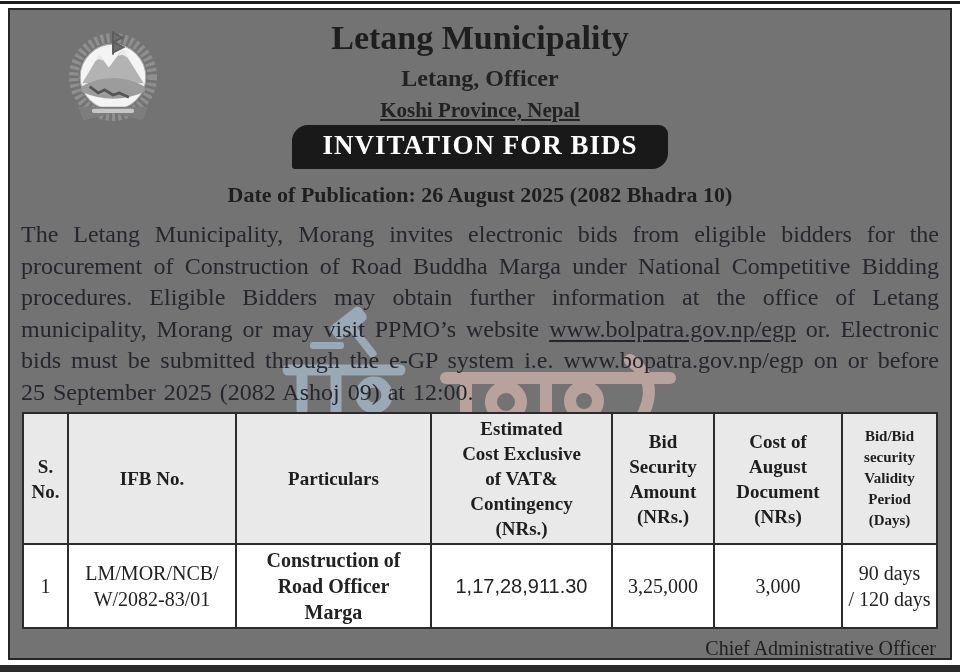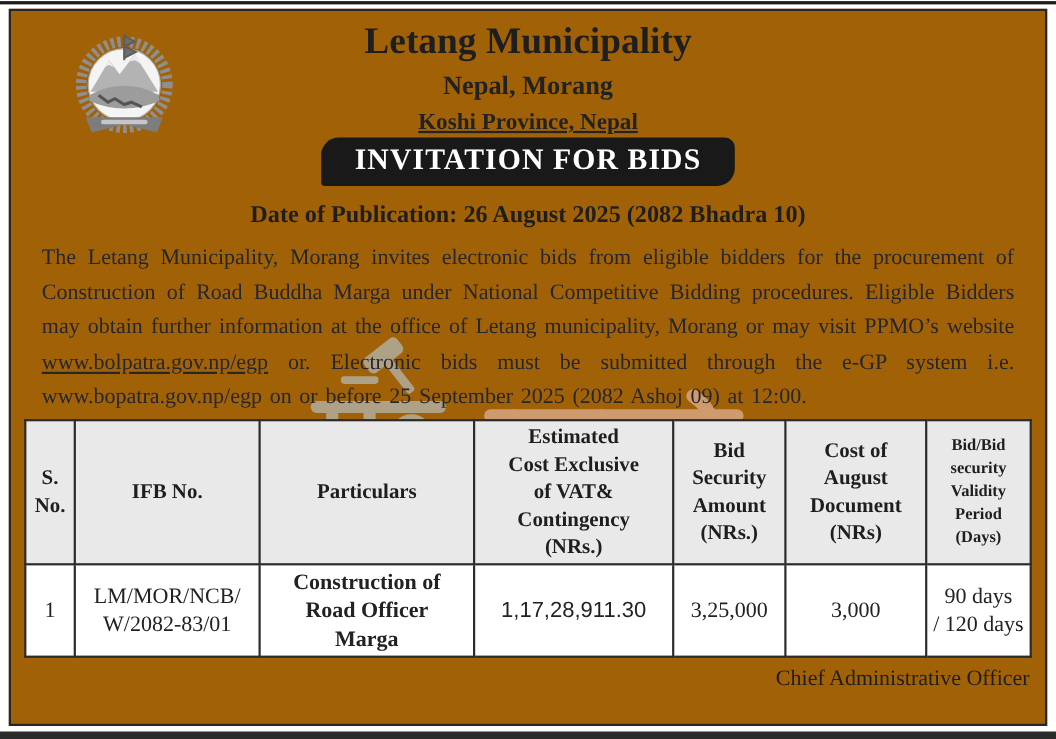--- a/index.html
+++ b/index.html
@@ -4,42 +4,42 @@
 <style>
   * { margin:0; padding:0; box-sizing:border-box; }
   html,body { width:960px; height:672px; background:#ffffff; overflow:hidden;
               font-family:"Liberation Serif","DejaVu Serif",serif; color:#222; }
   .canvas { position:relative; width:960px; height:672px; background:#fff; }
 
   .top-rule { position:absolute; left:0; top:1px; width:960px; height:3px; background:#1c1c1c; }
   .bottom-strip { position:absolute; left:0; bottom:0; width:960px; height:7px; background:#2b2b2b; }
 
   .doc { position:absolute; left:8px; top:8px; width:944px; height:652px;
-         border:2px solid #262626; background:#a16207; overflow:hidden; padding:0 11px; }
+         border:2px solid #262626; background:#737373; overflow:hidden; padding:0 11px; }
 
   .watermark { position:absolute; left:268px; top:288px; width:430px; height:140px;
                z-index:0; opacity:.55; pointer-events:none; }
 
   .content { position:relative; z-index:1; }
 
   .logo { position:absolute; left:50px; top:16px; width:106px; height:102px; z-index:2; }
 
   .titles { text-align:center; }
   .t1 { font-size:34px; line-height:37px; font-weight:bold; padding-top:9px; color:#1e1e1e; }
   .t2 { font-size:38px; line-height:42px; font-weight:bold; margin-top:3px; color:#1e1e1e; }
   .t3 { font-size:24px; line-height:27px; font-weight:bold; margin-top:9px; }
   .t4 { font-size:21px; line-height:23px; font-weight:bold; margin-top:7px;text-decoration:underline; }
 
   .banner { display:block; width:max-content; margin:3px auto 0; background:#191919; color:#fff;
             font-size:27px; font-weight:bold; letter-spacing:1px; padding:5px 30px 8px;
             border-radius:16px 9px 16px 3px; }
 
   .date-line { text-align:center; font-size:22px; font-weight:bold; margin-top:13px; color:#1e1e1e; }
 
-  .para { margin:11px 17px 0; font-size:20px; line-height:31.5px; text-align:justify;
+  .para { margin:11px 0 0; font-size:24px; line-height:31.5px; text-align:justify;
           color:#26262e; word-spacing:2px; }
   .para .u { text-decoration:underline; text-underline-offset:3px; }
 
   table.bid { border-collapse:collapse; margin:4px auto 0; table-layout:fixed; }
   table.bid th, table.bid td { border:2px solid #2b2b2b; text-align:center; vertical-align:middle;
           white-space:pre-line; padding:2px 3px; }
   table.bid th { background:#e9e9e9; font-size:19px; line-height:25px; font-weight:bold; height:128px; color:#1e1e1e; }
   table.bid th.small { font-size:15px; line-height:21px; }
   table.bid td { font-size:20px; line-height:26px; height:82px; background:#fff; }
   td.bold { font-weight:bold; line-height:27px; }
@@ -91,21 +91,21 @@
       <path d="M33 33 L37 27 L41 33 L37 31 Z M55 28 L59 22 L64 30 L59 27 Z" fill="#ececec"></path>
       <path d="M20 57 Q50 41 80 57 L80 62 Q50 75 20 62 Z" fill="#9c9c9c"></path>
       <path d="M28 57 l8 6 l6 -3 l8 5 l6 -2 l9 4" stroke="#555" stroke-width="2.6" fill="none"></path>
       <path d="M17 76 L83 76 L78 89 L50 82 L22 89 Z" fill="#7d7d7d"></path>
       <rect x="30" y="78" width="40" height="4" rx="2" fill="#e6e6e6" opacity=".7"></rect>
     </svg>
 
     <div class="content">
       <div class="titles">
         <div class="t1">Letang Municipality</div>
-        <div class="t3">Nepal, Morang</div>
+        <div class="t3">Letang, Officer</div>
         <div class="t4">Koshi Province, Nepal</div>
       </div>
 
       <div class="banner">INVITATION FOR BIDS</div>
 
       <div class="date-line">Date of Publication: 26 August 2025 (2082 Bhadra 10)</div>
 
       <div class="para"><span>The Letang Municipality, Morang invites electronic bids from eligible bidders for the procurement of Construction of Road Buddha Marga under National Competitive Bidding procedures. Eligible Bidders may obtain further information at the office of Letang municipality, Morang or may visit PPMO’s website </span><span class="u">www.bolpatra.gov.np/egp</span><span> or. Electronic bids must be submitted through the e-GP system i.e. www.bopatra.gov.np/egp on or before 25 September 2025 (2082 Ashoj 09) at 12:00.</span></div>
 
       <table class="bid">

